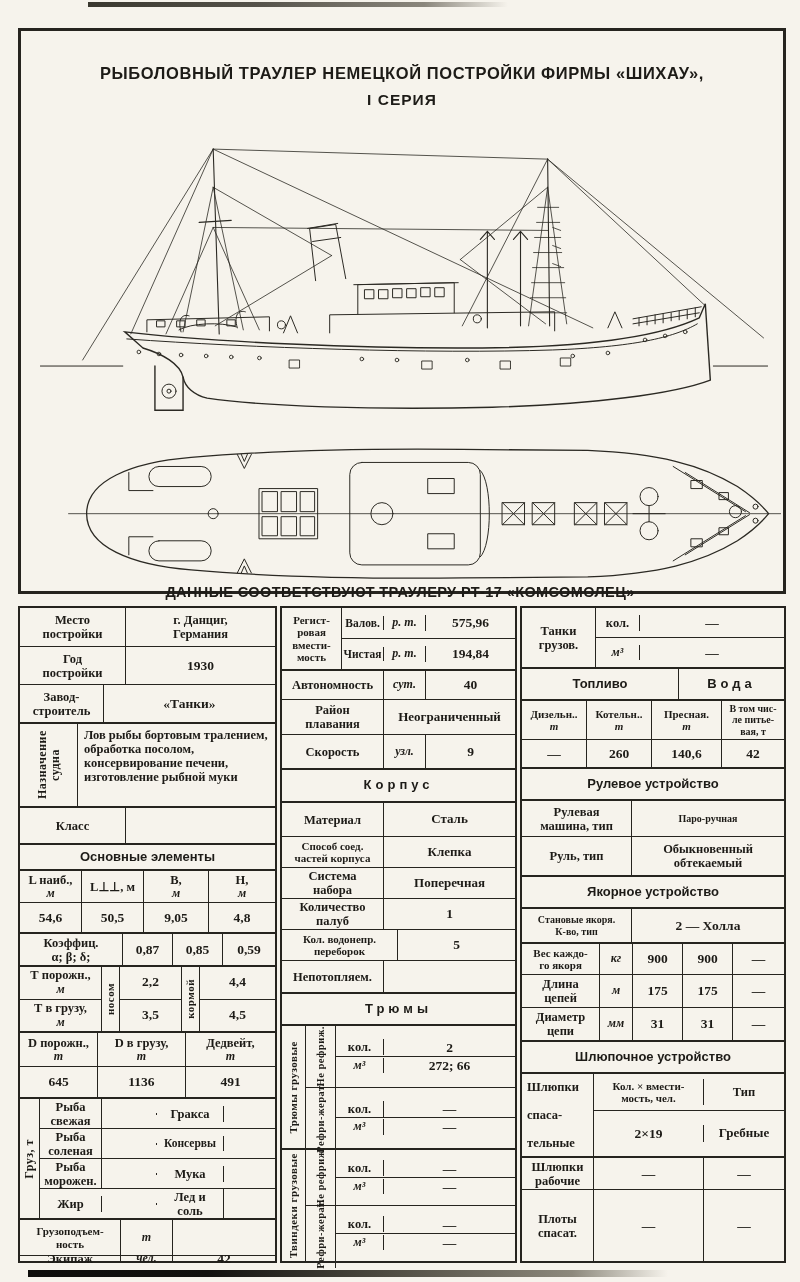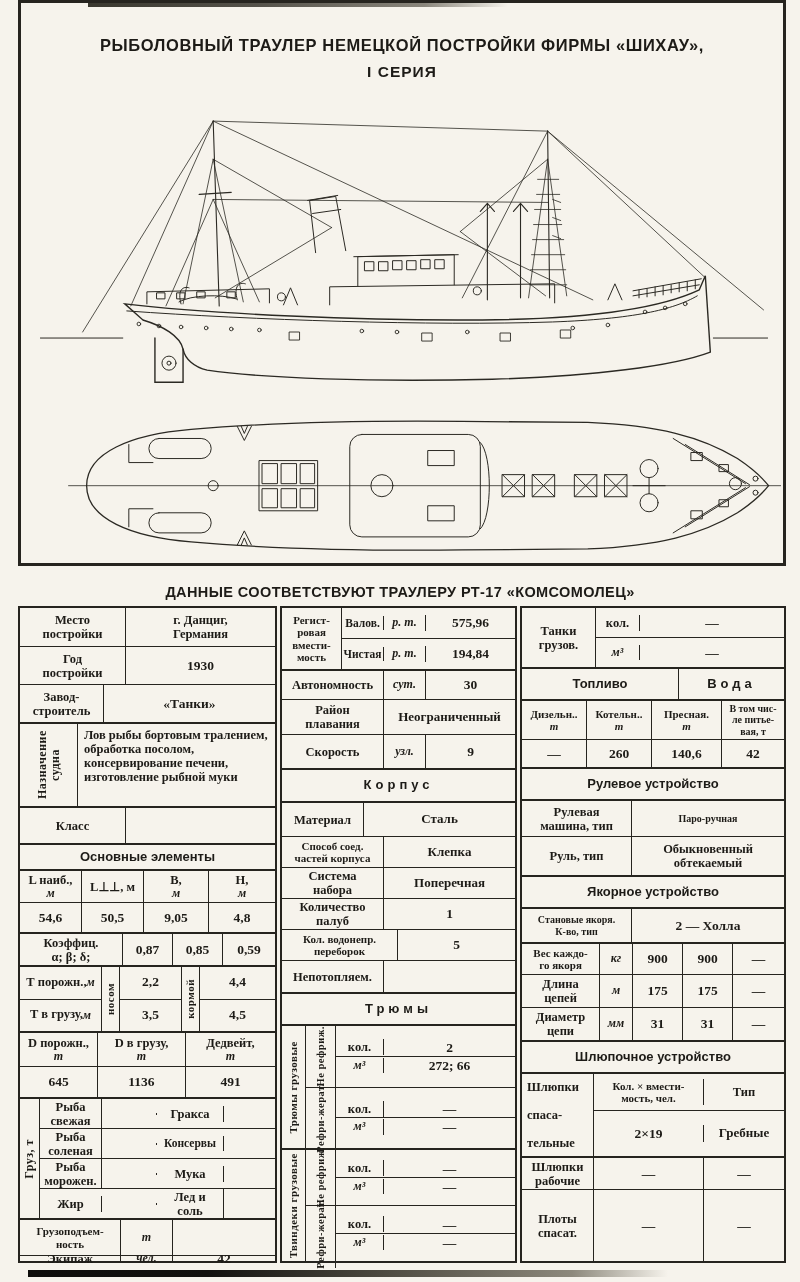--- a/index.html
+++ b/index.html
@@ -1,21 +1,21 @@
 <!DOCTYPE html>
 <html><head>
 <meta charset="utf-8">
 <style>
   :root{ --ln:#26241f; --paper:#f6f3ec; --ink:#1d1b17; }
   html,body{margin:0;padding:0;}
   body{ width:800px; height:1282px; position:relative; background:var(--paper);
         font-family:"Liberation Serif", serif; color:var(--ink); overflow:hidden;}
   .artifact-top{ position:absolute; left:88px; top:2px; width:420px; height:5px;
         background:linear-gradient(to right,#3a382f 0%,#55524a 40%,#8a867c 80%,transparent);}
-  .figure-box{ position:absolute; left:18px; top:0; width:768px; height:566px;
+  .figure-box{ position:absolute; left:18px; top:28px; width:768px; height:566px;
         border:3px solid var(--ln); box-sizing:border-box;}
   .fig-title{ margin-top:34px; text-align:center; font-family:"Liberation Sans",sans-serif;
         font-weight:bold; font-size:16.5px; letter-spacing:.6px; line-height:1.0; white-space:pre-line;}
   .fig-title2{ margin-top:9px; text-align:center; font-family:"Liberation Sans",sans-serif;
         font-weight:bold; font-size:15.5px; letter-spacing:1px;}
   .fig-svg{ position:absolute; left:2px; top:96px; width:758px; height:462px;}
   .subtitle{ position:absolute; left:0; top:584px; width:800px; text-align:center;
         font-family:"Liberation Sans",sans-serif; font-weight:bold; font-size:14.5px; letter-spacing:.4px;}
   .tbl{ position:absolute; left:18px; top:606px; width:768px; height:657px;}
   .col{ position:absolute; top:0; height:100%; border:2.5px solid var(--ln);
@@ -32,21 +32,21 @@
   .ce{ border-right:none; flex:1;}
   .lb{ font-weight:bold; font-size:12.5px;}
   .sm{ font-size:11px;}
   .vl{ font-weight:bold; font-size:13.5px;}
   .un{ font-weight:bold; font-style:italic; font-size:12px;}
   .sec{ font-family:"Liberation Sans",sans-serif; font-weight:bold; font-size:13px;
         justify-content:center; border-bottom:2.2px solid var(--ln);}
   .sp1{ letter-spacing:4px;}
   .stack{ display:flex; flex-direction:column; box-sizing:border-box; border-right:1.2px solid var(--ln); min-width:0;}
   .stack.ce{ border-right:none;}
-  .half{ flex:1; display:flex; flex-direction:row; align-items:center; justify-content:center;
+  .half{ flex:1; display:flex; flex-direction:column; align-items:center; justify-content:center;
          border-bottom:1.2px solid var(--ln); text-align:center; white-space:pre-line; line-height:1.1; min-height:0;}
   .half:last-child{ border-bottom:none;}
   .vt{ writing-mode:vertical-rl; transform:rotate(180deg); font-weight:bold; font-size:12px;
        letter-spacing:.5px; line-height:1.05; text-align:center;}
   .just{ align-items:flex-start; text-align:left; padding:4px 6px; justify-content:flex-start;}
   .artifact-bottom{ position:absolute; left:28px; top:1270px; width:640px; height:7px;
         background:linear-gradient(to right,#0e0d0b 0%,#12110e 28%,#4c493f 55%,#8d897c 85%,transparent);}
   svg *{ vector-effect:non-scaling-stroke; }
 </style>
 </head>
@@ -353,37 +353,37 @@
         <div class="half" style="flex-direction:row;padding:0">
           <div class="c lb" style="width:42px;font-size:11.5px">Чистая</div>
           <div class="c un" style="width:42px">р. т.</div>
           <div class="c ce vl">194,84</div>
         </div>
       </div>
     </div>
     <div class="r" style="height:28px">
       <div class="c lb" style="width:102px">Автономность</div>
       <div class="c un" style="width:42px">сут.</div>
-      <div class="c ce vl">30</div>
+      <div class="c ce vl">40</div>
     </div>
     <div class="r" style="height:34px">
       <div class="c lb" style="width:102px">Район
 плавания</div>
       <div class="c ce lb" style="font-size:13px">Неограниченный</div>
     </div>
     <div class="r b2" style="height:33px">
       <div class="c lb" style="width:102px">Скорость</div>
       <div class="c un" style="width:42px">узл.</div>
       <div class="c ce vl">9</div>
     </div>
     <div class="r sec sp1" style="height:31px">
       <div class="c ce">Корпус</div>
     </div>
     <div class="r" style="height:33px">
-      <div class="c lb" style="width:82px">Материал</div>
+      <div class="c lb" style="width:102px">Материал</div>
       <div class="c ce lb" style="font-size:13px">Сталь</div>
     </div>
     <div class="r" style="height:30px">
       <div class="c lb sm" style="width:102px">Способ соед.
 частей корпуса</div>
       <div class="c ce lb" style="font-size:13px">Клепка</div>
     </div>
     <div class="r" style="height:30px">
       <div class="c lb" style="width:102px">Система
 набора</div>

